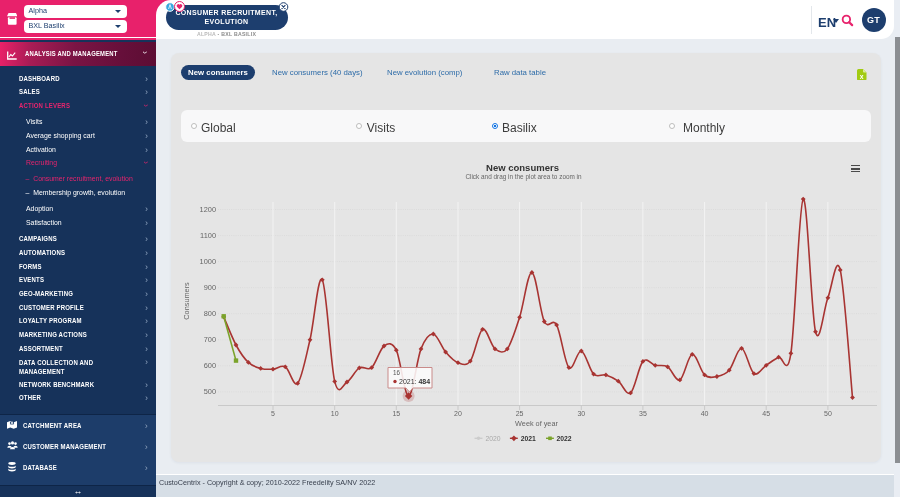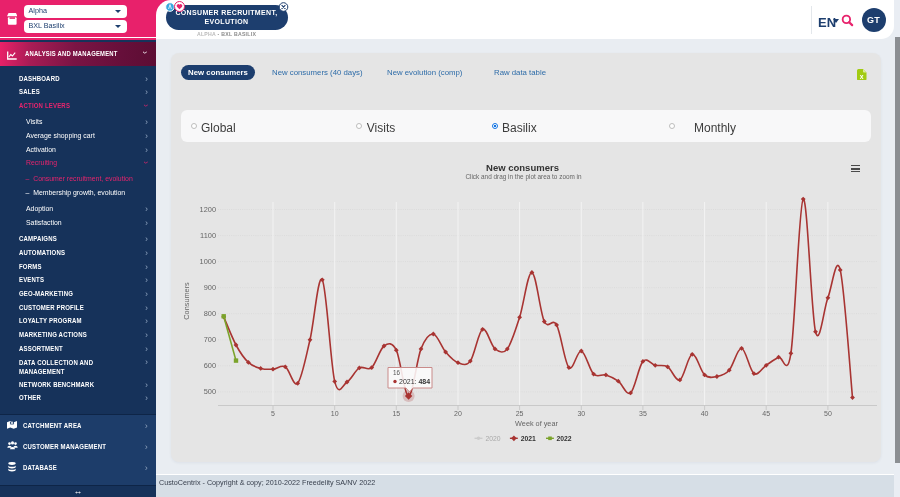--- a/index.html
+++ b/index.html
@@ -88,21 +88,21 @@
     <text x="4.6" y="9.6" font-size="6.8" font-weight="bold" fill="#fff" text-anchor="middle" font-family="Liberation Sans">x</text>
   </svg>
   <div id="radios"></div>
   <div class="rad" style="left:19.5px;top:70.2px"></div>
     <div class="rlab" style="left:30px;top:67.7px">Global</div>
   <div class="rad" style="left:185.4px;top:70.2px"></div>
     <div class="rlab" style="left:195.8px;top:67.7px">Visits</div>
   <div class="rad on" style="left:320.9px;top:70.2px"></div>
     <div class="rlab" style="left:331px;top:67.7px">Basilix</div>
   <div class="rad" style="left:497.5px;top:70.2px"></div>
-    <div class="rlab" style="left:523px;top:67.7px">Monthly</div>
+    <div class="rlab" style="left:512px;top:67.7px">Monthly</div>
 
   <div class="ct" style="left:-4px;top:108.5px;width:711px;text-align:center;font-size:9.5px;font-weight:bold;color:#333">New consumers</div>
   <div class="ct" style="left:-3px;top:119.5px;width:711px;text-align:center;font-size:6.4px;color:#666">Click and drag in the plot area to zoom in</div>
   <div class="abs" style="left:680px;top:112.4px;width:9px;height:6.8px;border-top:1.7px solid #4A4A4A;border-bottom:1.7px solid #4A4A4A">
       <div style="margin-top:1.7px;height:1.7px;background:#4A4A4A"></div>
     </div>
 
   <svg class="abs" style="left:0;top:0" width="711" height="406" viewBox="0 0 711 406">
 <line x1="47" y1="338.9" x2="706" y2="338.9" stroke="#DBDBDB" stroke-width="1" stroke-dasharray="1 1.2"></line>
 <line x1="47" y1="312.8" x2="706" y2="312.8" stroke="#DBDBDB" stroke-width="1" stroke-dasharray="1 1.2"></line>

